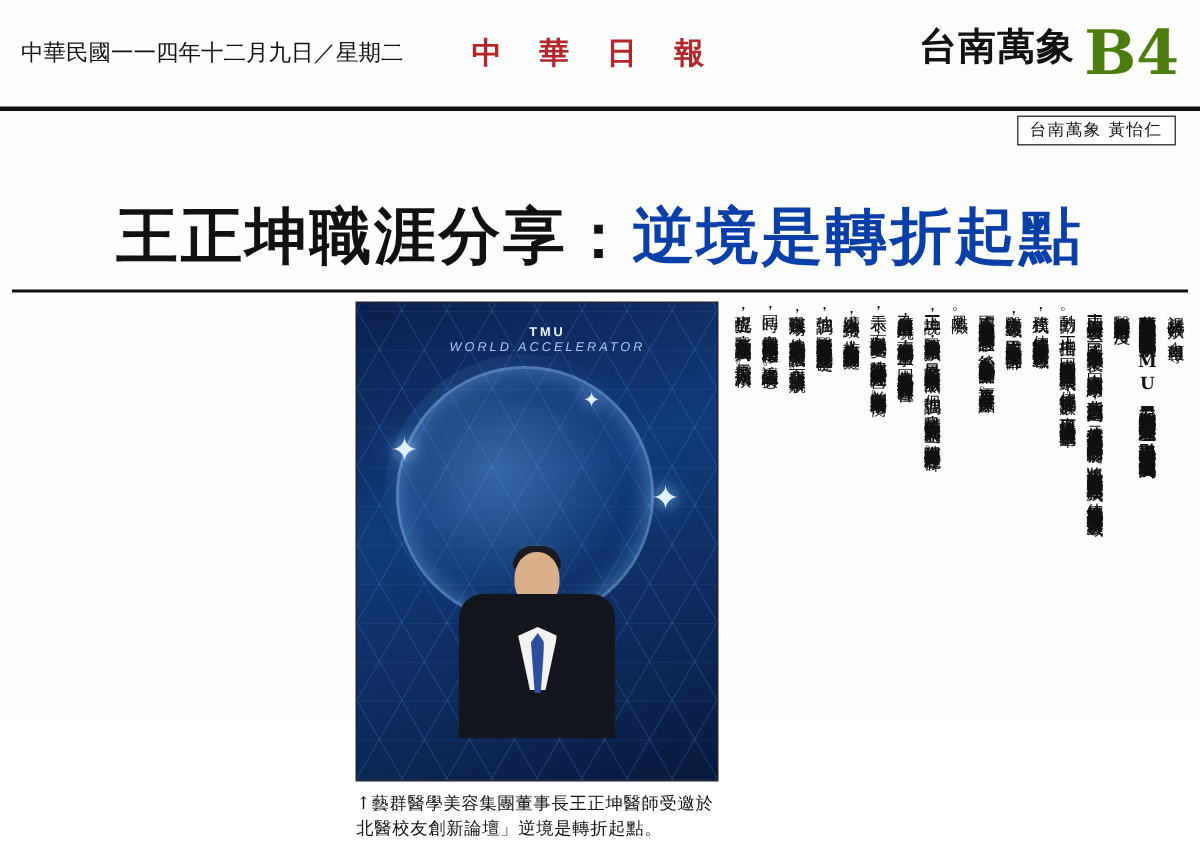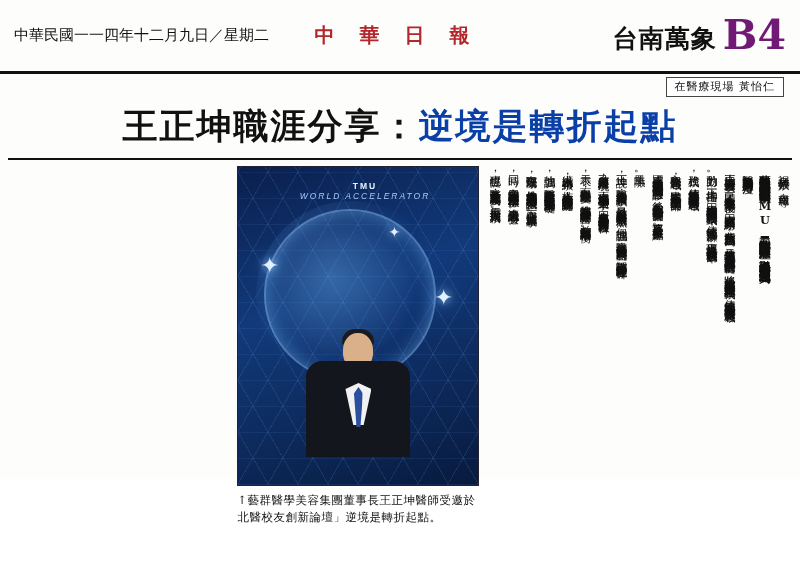--- a/index.html
+++ b/index.html
@@ -40,35 +40,34 @@
     font-size: 20px;
     font-weight: bold;
     color: #b3262b;
     letter-spacing: 9px;
     text-indent: 9px;
     font-family: "DejaVu Serif", "Liberation Serif", serif;
   }
   .masthead-right {
     margin-left: auto;
     display: flex;
-    align-items: flex-end;
     gap: 6px;
   }
   .masthead-section {
     font-size: 25px;
     font-weight: bold;
     color: #111;
     letter-spacing: 1px;
     line-height: 1;
     padding-bottom: 2px;
   }
   .masthead-page {
     font-size: 41px;
     font-weight: bold;
-    color: #701a75;
+    color: #4d7c0f;
     line-height: 0.85;
     font-family: "DejaVu Serif", "Liberation Serif", serif;
   }
 
   
   .editor-bar {
     display: flex;
     justify-content: flex-end;
     padding: 3px 16px 0 0;
   }
@@ -79,27 +78,28 @@
     letter-spacing: 1px;
     color: #111;
     background: #fff;
   }
 
   
   .headline-wrap {
     padding: 6px 10px 2px 10px;
   }
   .headline {
-    font-size: 35px;
+    font-size: 41px;
     font-weight: bold;
     letter-spacing: 2px;
     color: #111;
     text-align: center;
     white-space: nowrap;
     font-family: "DejaVu Serif", "Liberation Serif", serif;
+    margin-top: 27px;
   }
   .headline .accent { color: #0b3fa8; }
   .rule-under-headline {
     border-top: 2px solid #111;
     margin: 6px 8px 0 8px;
   }
 
   
   .body-region {
     position: relative;
@@ -260,21 +260,21 @@
   <div class="masthead">
     <div class="masthead-date">中華民國一一四年十二月九日／星期二</div>
     <div class="masthead-title">中 華 日 報</div>
     <div class="masthead-right">
       <div class="masthead-section">台南萬象</div>
       <div class="masthead-page">B4</div>
     </div>
   </div>
 
   <div class="editor-bar">
-    <div class="editor-box">在醫療現場 黃怡仁</div>
+    <div class="editor-box">台南萬象 黃怡仁</div>
   </div>
 
   <div class="headline-wrap">
     <div class="headline"><span>王正坤職涯分享：</span><span class="accent">逆境是轉折起點</span></div>
   </div>
   <div class="rule-under-headline"></div>
 
   <div class="body-region">
 
     <div class="vcol byline">記者林怡妏／台南報導</div>

